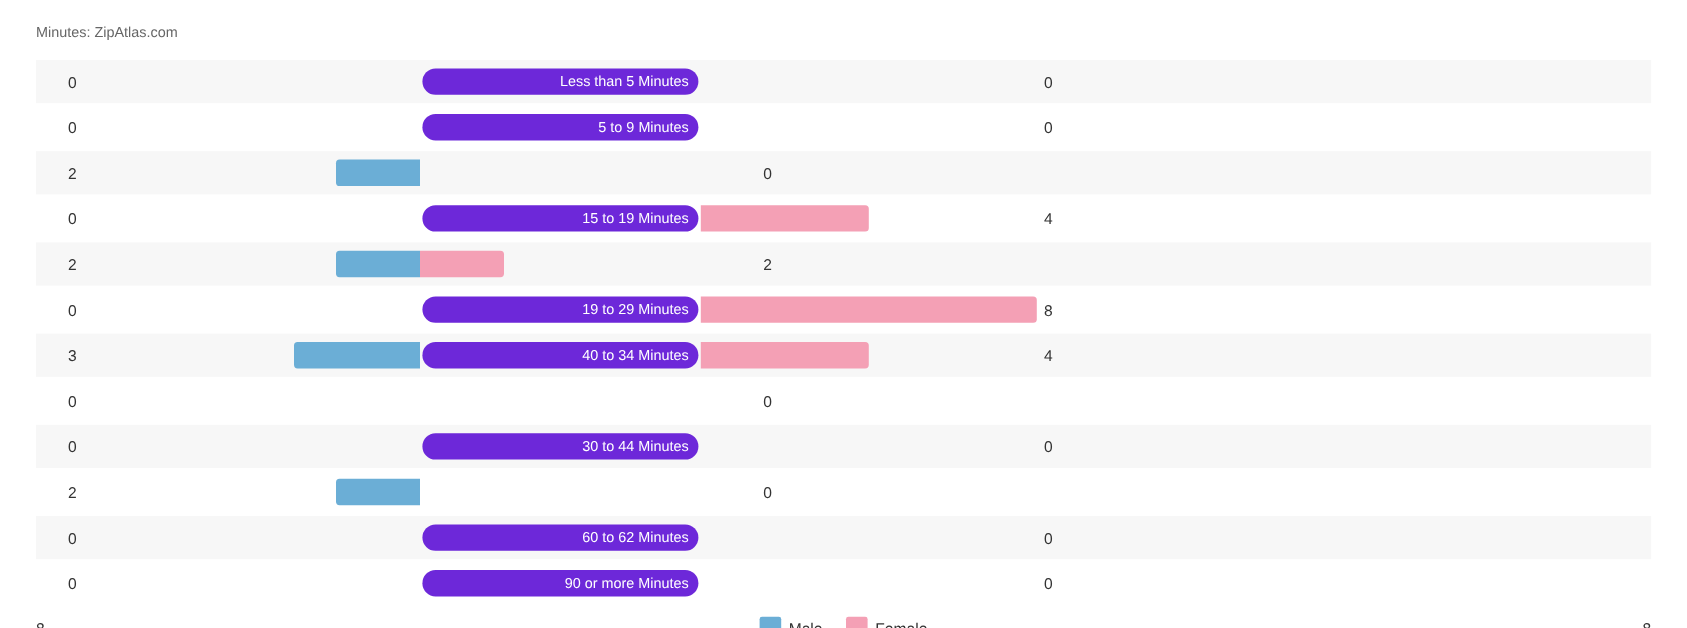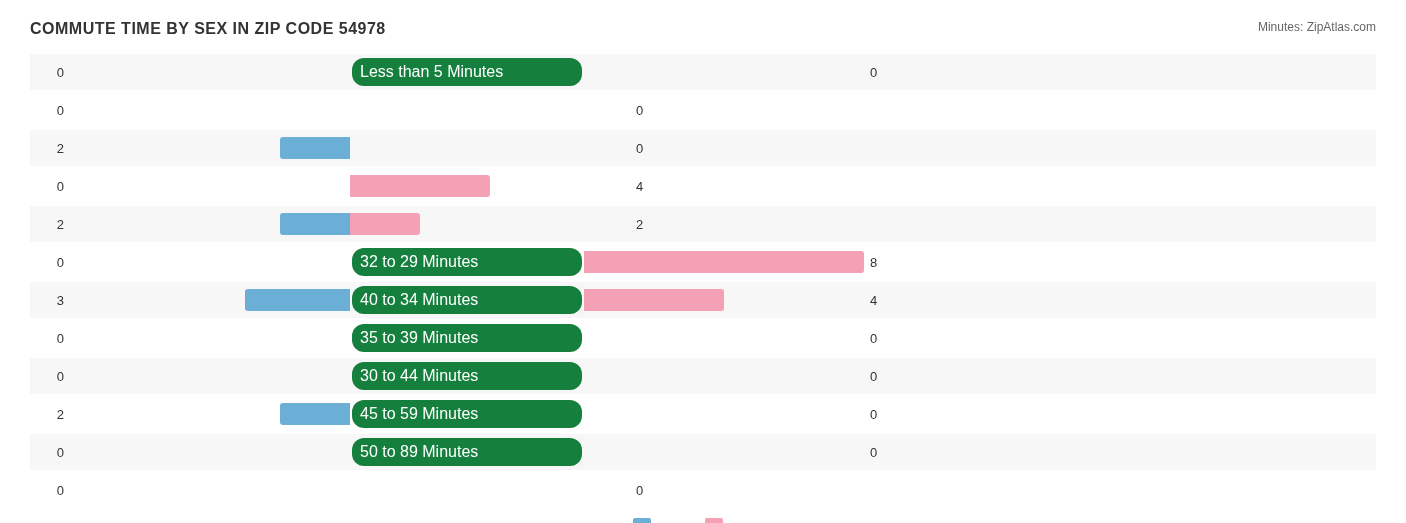--- a/index.html
+++ b/index.html
@@ -57,24 +57,24 @@
       align-items: center;
       flex-shrink: 0;
     }
     .left-bar {
       height: 22px;
       background: #6baed6;
       border-radius: 3px 0 0 3px;
     }
     .label-box {
       width: 230px;
-      text-align: left;
-      font-size: 16px;
+      text-align: right;
+      font-size: 12px;
       color: #fff;
-      background: #15803d;
+      background: #6d28d9;
       border-radius: 12px;
       padding: 3px 8px;
       flex-shrink: 0;
       margin: 0 2px;
       line-height: 1.4;
     }
     .right-bar-container {
       width: 280px;
       display: flex;
       justify-content: flex-start;
@@ -128,21 +128,20 @@
       width: 40px;
     }
     .axis-val-right {
       text-align: right;
     }
   </style>
 </head>
 <body>
 
 <div class="header">
-  <span class="title">COMMUTE TIME BY SEX IN ZIP CODE 54978</span>
   <span class="source">Minutes: ZipAtlas.com</span>
 </div>
 
 <div class="chart-area">
 
 <div class="row">
       <span class="left-val">0</span>
       <div class="left-bar-container">
         <div class="left-bar" style="width:0px;"></div>
       </div>
@@ -150,61 +149,63 @@
       <div class="right-bar-container">
         <div class="right-bar" style="width:0px;"></div>
       </div>
       <span class="right-val">0</span>
     </div>
     <div class="row">
       <span class="left-val">0</span>
       <div class="left-bar-container">
         <div class="left-bar" style="width:0px;"></div>
       </div>
+      <div class="label-box">5 to 9 Minutes</div>
       <div class="right-bar-container">
         <div class="right-bar" style="width:0px;"></div>
       </div>
       <span class="right-val">0</span>
     </div>
     <div class="row">
       <span class="left-val">2</span>
       <div class="left-bar-container">
         <div class="left-bar" style="width:70px;"></div>
       </div>
       <div class="right-bar-container">
         <div class="right-bar" style="width:0px;"></div>
       </div>
       <span class="right-val">0</span>
     </div>
     <div class="row">
       <span class="left-val">0</span>
       <div class="left-bar-container">
         <div class="left-bar" style="width:0px;"></div>
       </div>
+      <div class="label-box">15 to 19 Minutes</div>
       <div class="right-bar-container">
         <div class="right-bar" style="width:140px;"></div>
       </div>
       <span class="right-val">4</span>
     </div>
     <div class="row">
       <span class="left-val">2</span>
       <div class="left-bar-container">
         <div class="left-bar" style="width:70px;"></div>
       </div>
       <div class="right-bar-container">
         <div class="right-bar" style="width:70px;"></div>
       </div>
       <span class="right-val">2</span>
     </div>
     <div class="row">
       <span class="left-val">0</span>
       <div class="left-bar-container">
         <div class="left-bar" style="width:0px;"></div>
       </div>
-      <div class="label-box">32 to 29 Minutes</div>
+      <div class="label-box">19 to 29 Minutes</div>
       <div class="right-bar-container">
         <div class="right-bar" style="width:280px;"></div>
       </div>
       <span class="right-val">8</span>
     </div>
     <div class="row">
       <span class="left-val">3</span>
       <div class="left-bar-container">
         <div class="left-bar" style="width:105px;"></div>
       </div>
@@ -212,21 +213,20 @@
       <div class="right-bar-container">
         <div class="right-bar" style="width:140px;"></div>
       </div>
       <span class="right-val">4</span>
     </div>
     <div class="row">
       <span class="left-val">0</span>
       <div class="left-bar-container">
         <div class="left-bar" style="width:0px;"></div>
       </div>
-      <div class="label-box">35 to 39 Minutes</div>
       <div class="right-bar-container">
         <div class="right-bar" style="width:0px;"></div>
       </div>
       <span class="right-val">0</span>
     </div>
     <div class="row">
       <span class="left-val">0</span>
       <div class="left-bar-container">
         <div class="left-bar" style="width:0px;"></div>
       </div>
@@ -234,42 +234,42 @@
       <div class="right-bar-container">
         <div class="right-bar" style="width:0px;"></div>
       </div>
       <span class="right-val">0</span>
     </div>
     <div class="row">
       <span class="left-val">2</span>
       <div class="left-bar-container">
         <div class="left-bar" style="width:70px;"></div>
       </div>
-      <div class="label-box">45 to 59 Minutes</div>
-      <div class="right-bar-container">
-        <div class="right-bar" style="width:0px;"></div>
-      </div>
-      <span class="right-val">0</span>
-    </div>
-    <div class="row">
-      <span class="left-val">0</span>
-      <div class="left-bar-container">
-        <div class="left-bar" style="width:0px;"></div>
-      </div>
-      <div class="label-box">50 to 89 Minutes</div>
-      <div class="right-bar-container">
-        <div class="right-bar" style="width:0px;"></div>
-      </div>
-      <span class="right-val">0</span>
-    </div>
-    <div class="row">
-      <span class="left-val">0</span>
-      <div class="left-bar-container">
-        <div class="left-bar" style="width:0px;"></div>
-      </div>
+      <div class="right-bar-container">
+        <div class="right-bar" style="width:0px;"></div>
+      </div>
+      <span class="right-val">0</span>
+    </div>
+    <div class="row">
+      <span class="left-val">0</span>
+      <div class="left-bar-container">
+        <div class="left-bar" style="width:0px;"></div>
+      </div>
+      <div class="label-box">60 to 62 Minutes</div>
+      <div class="right-bar-container">
+        <div class="right-bar" style="width:0px;"></div>
+      </div>
+      <span class="right-val">0</span>
+    </div>
+    <div class="row">
+      <span class="left-val">0</span>
+      <div class="left-bar-container">
+        <div class="left-bar" style="width:0px;"></div>
+      </div>
+      <div class="label-box">90 or more Minutes</div>
       <div class="right-bar-container">
         <div class="right-bar" style="width:0px;"></div>
       </div>
       <span class="right-val">0</span>
     </div>
   </div>
 
 <div class="legend-row">
   <span class="axis-val">8</span>
   <div class="legend-center">

